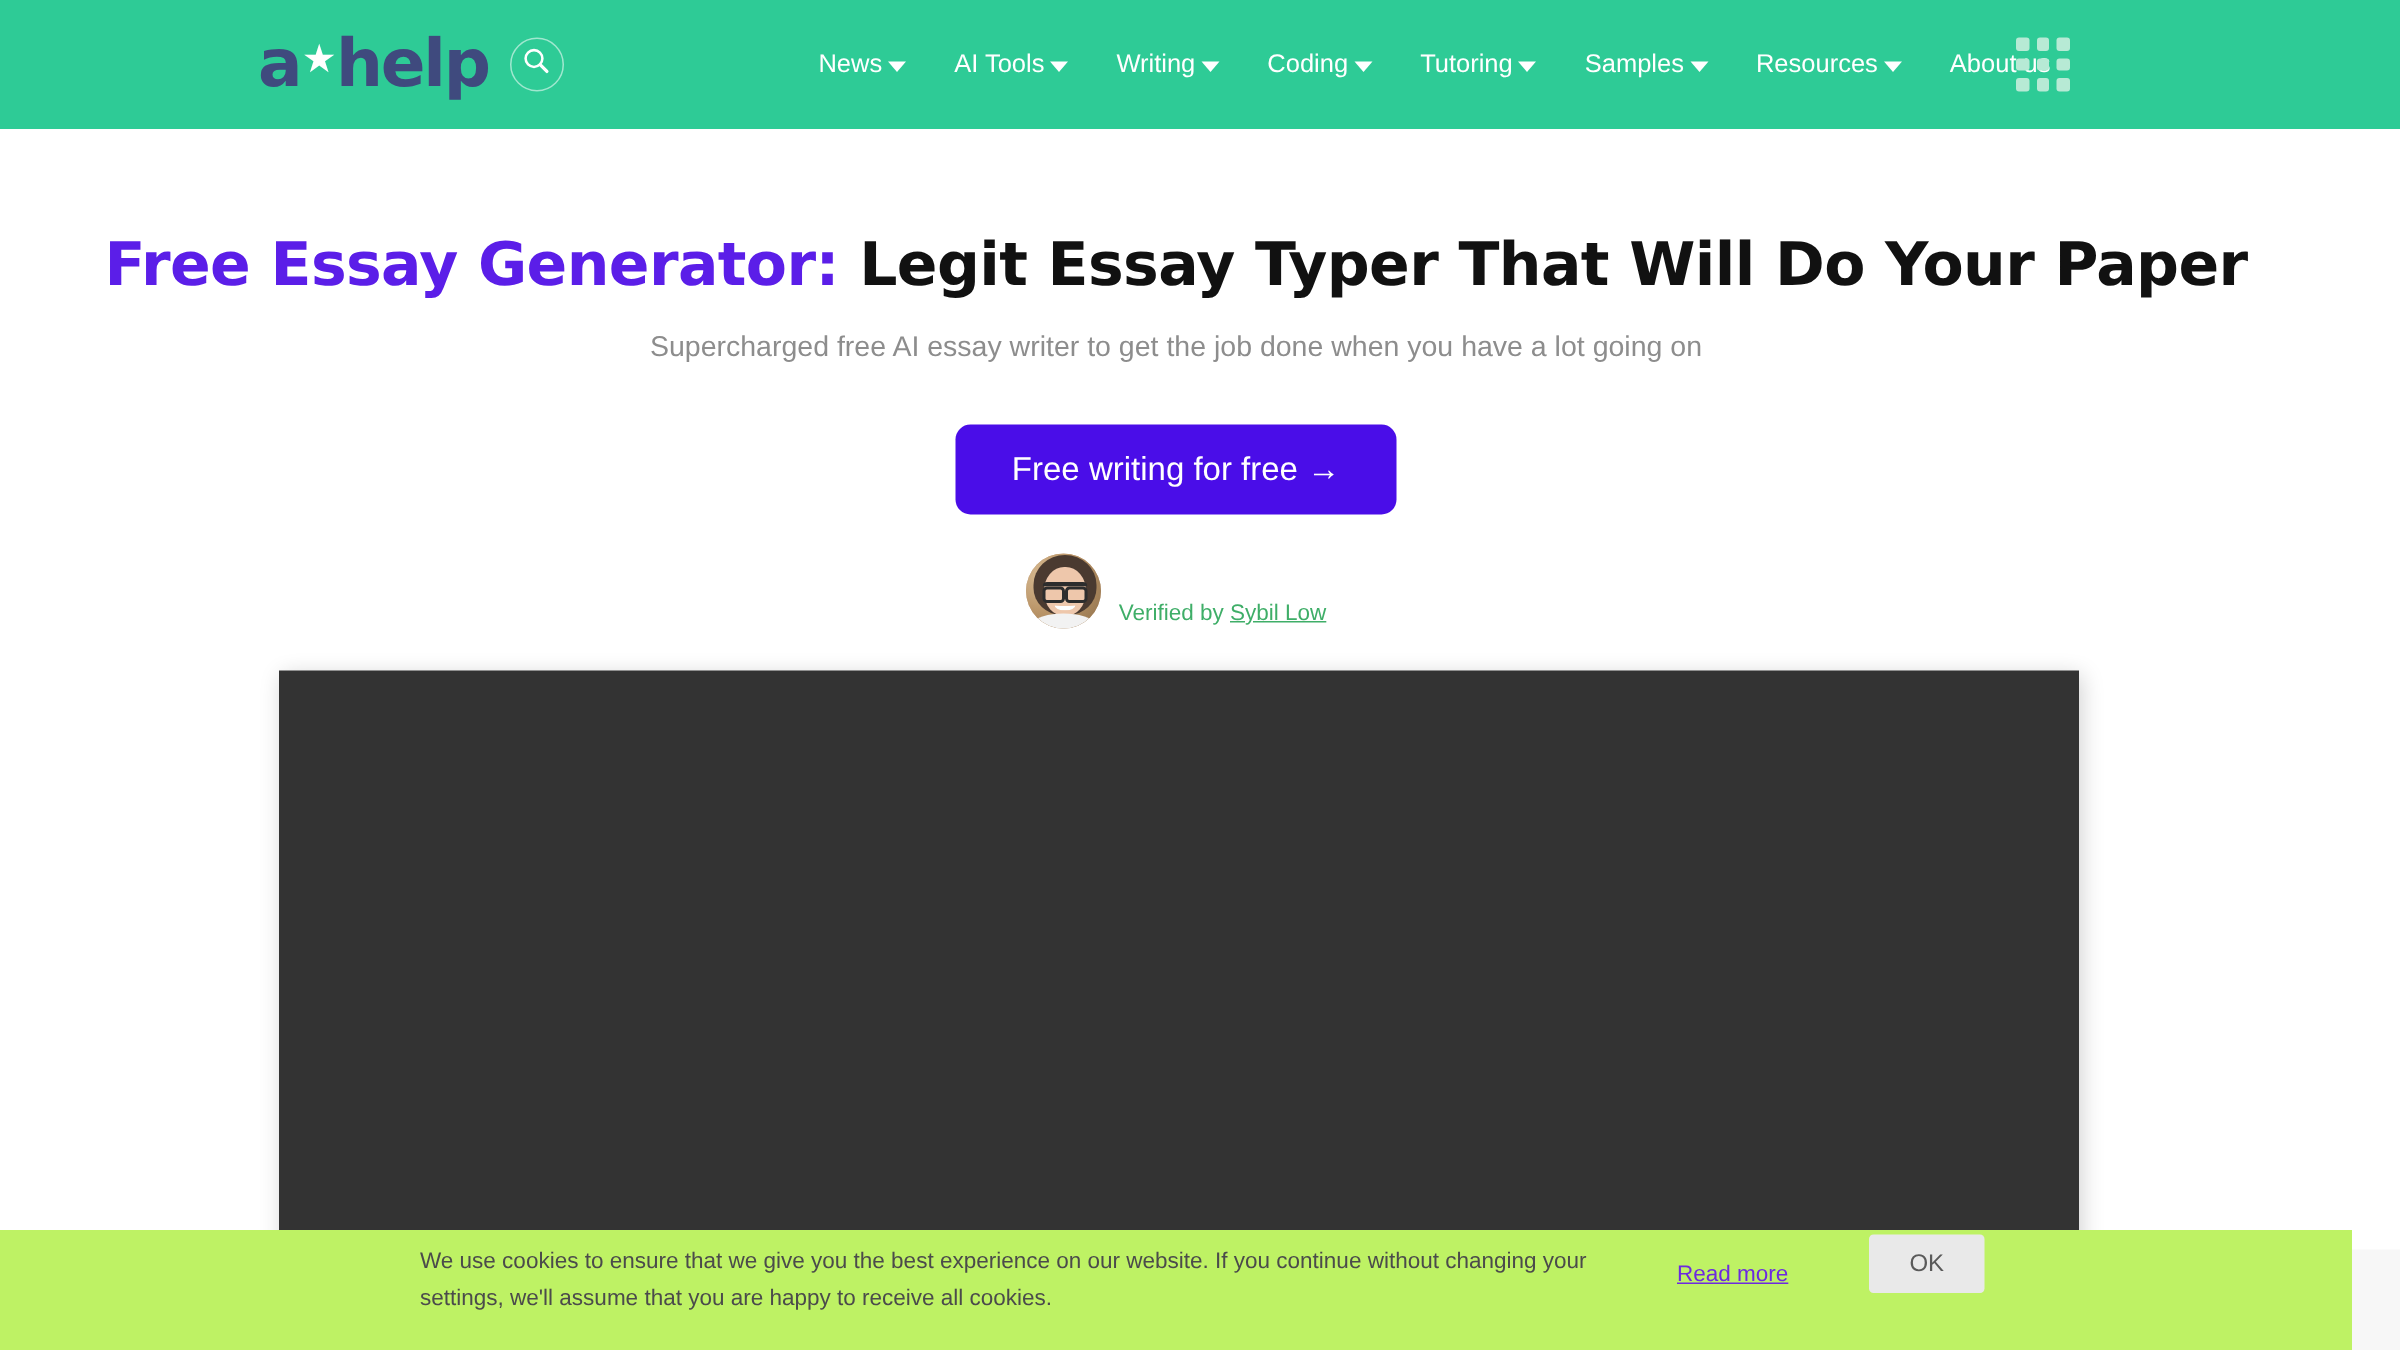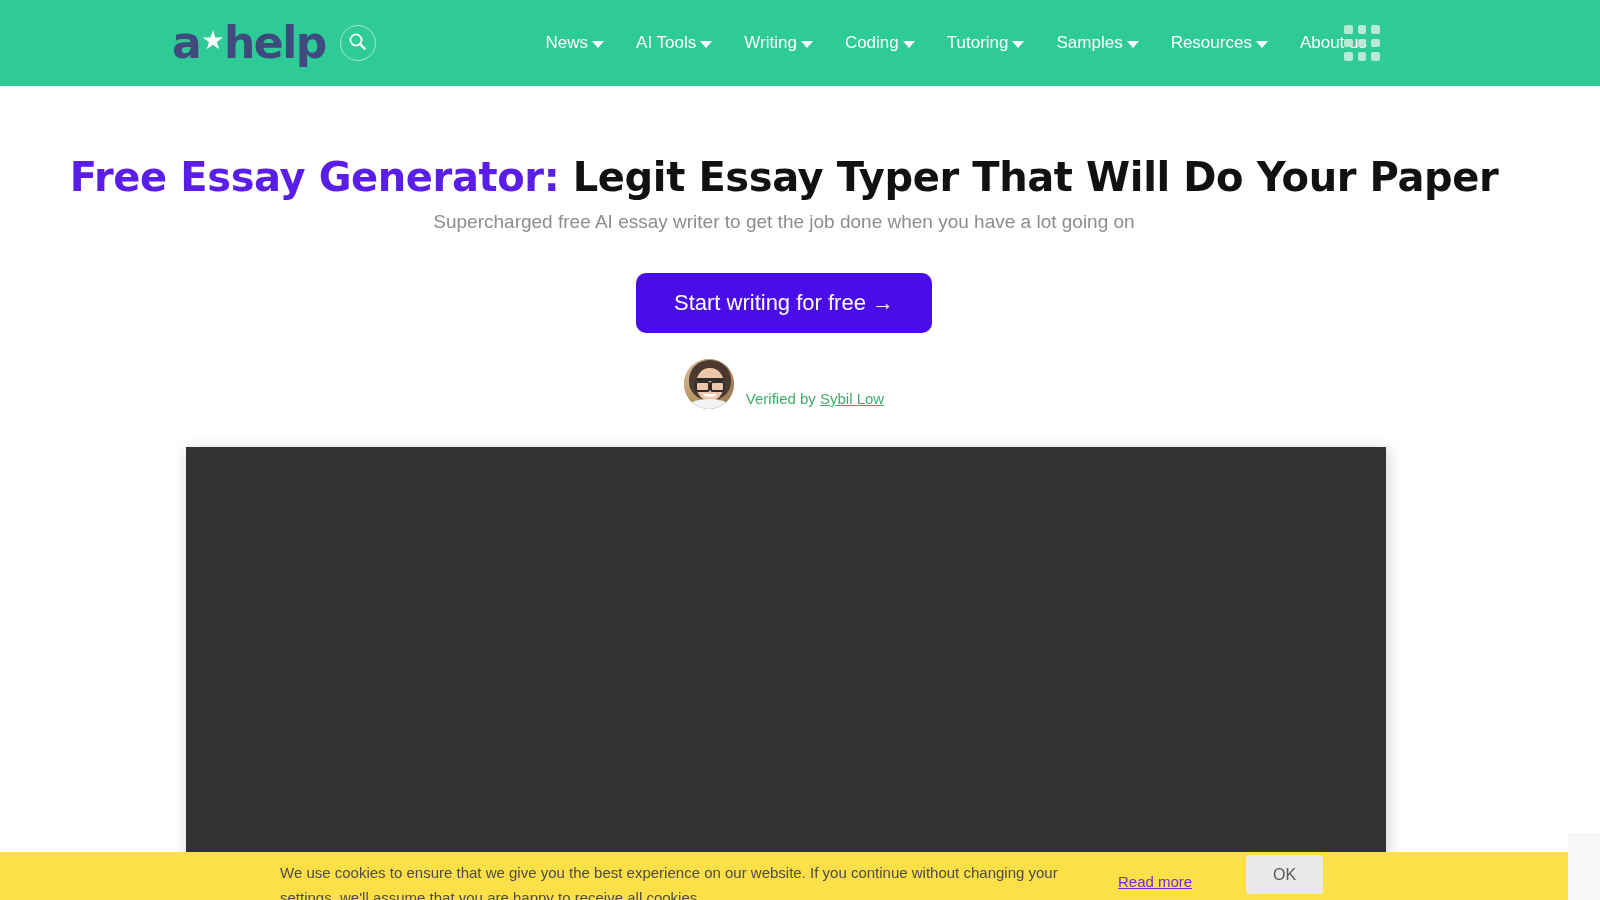--- a/index.html
+++ b/index.html
@@ -146,21 +146,21 @@
     font-size: 40px;
     line-height: 54px;
     font-weight: 700;
     color: #111111;
     letter-spacing: -0.4px;
     white-space: nowrap;
   }
   .hero-title .accent { color: #5b1ee8; }
 
   .hero-sub {
-    margin-top: 4px;
+    margin-top: 14px;
     font-size: 19px;
     line-height: 28px;
     color: #8d8d8d;
     font-weight: 400;
   }
 
   .cta-wrap {
     margin-top: 37px;
     display: flex;
     justify-content: center;
@@ -267,22 +267,22 @@
     background: #333333;
     box-shadow: 2px 2px 14px rgba(0,0,0,0.18);
   }
 
   
   .cookie-bar {
     position: absolute;
     left: 0;
     bottom: 0;
     width: 1568px;
-    height: 48px;
-    background: #fde047;
+    height: 80px;
+    background: #bef264;
     display: flex;
     align-items: center;
   }
   .cookie-text {
     position: absolute;
     left: 280px;
     top: 8px;
     width: 800px;
     font-size: 15px;
     line-height: 25px;
@@ -406,21 +406,21 @@
     </div>
   </div>
 
 
   <div class="hero">
     <h1 class="hero-title"><span class="accent">Free Essay Generator:</span><span> Legit Essay Typer That Will Do Your Paper</span></h1>
 
     <div class="hero-sub">Supercharged free AI essay writer to get the job done when you have a lot going on</div>
 
     <div class="cta-wrap">
-      <button class="cta-btn">Start writing for free →</button>
+      <button class="cta-btn">Free writing for free →</button>
     </div>
 
     <div class="verified-row">
       <div class="avatar">
         <div class="av-bg"></div>
         <div class="av-hair"></div>
         <div class="av-face"></div>
         <div class="av-glasses"></div>
         <div class="av-smile"></div>
         <div class="av-shirt"></div>

